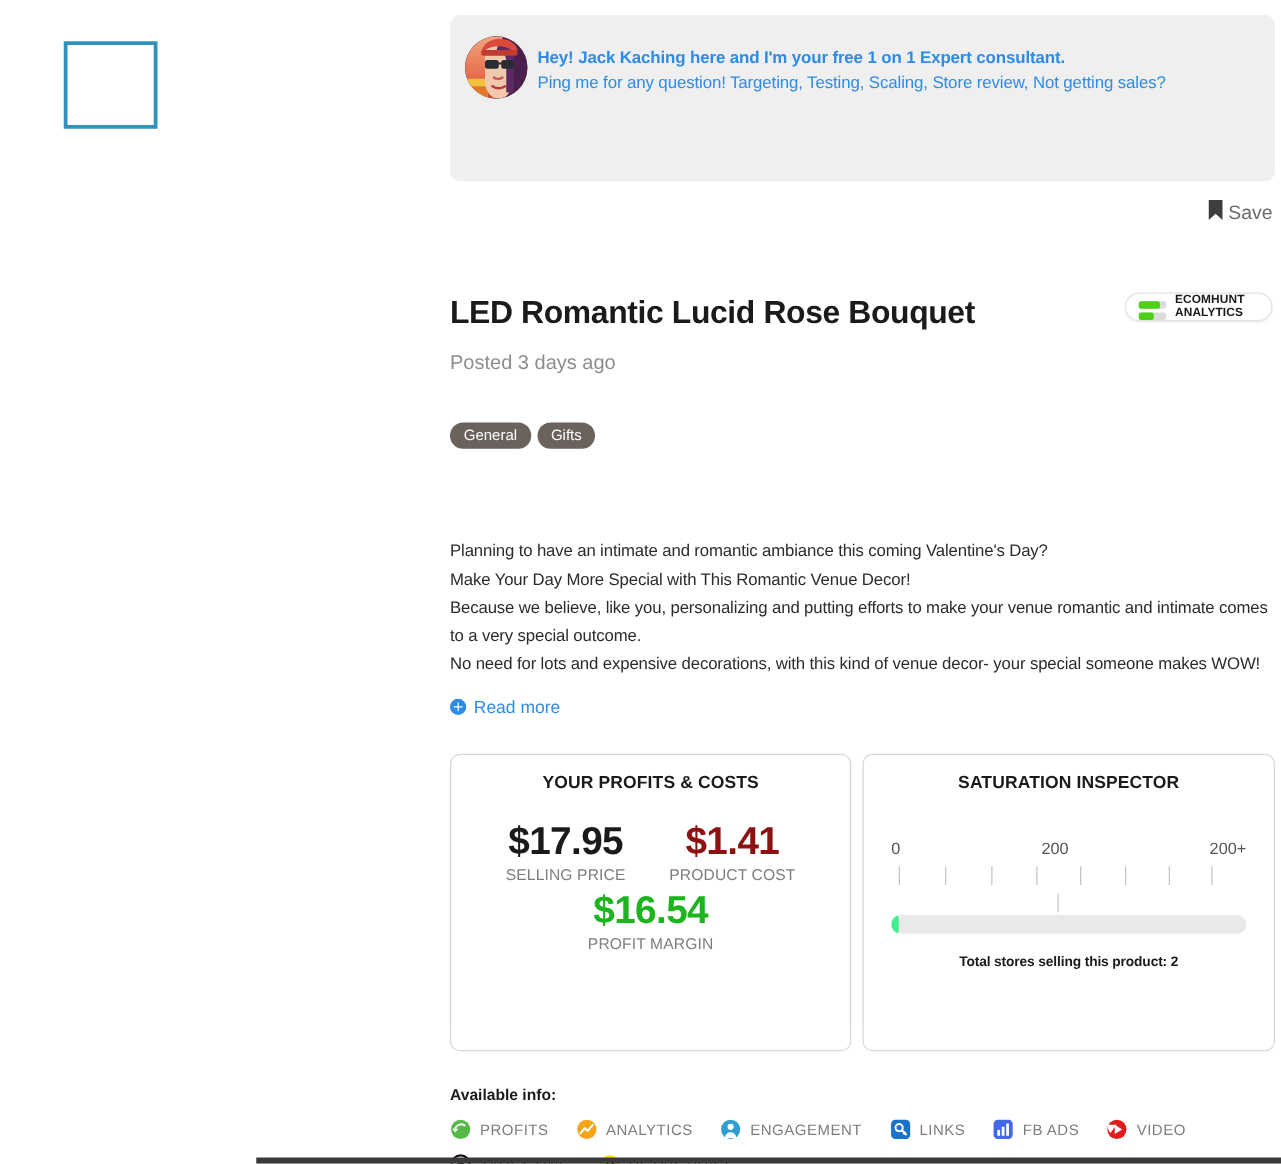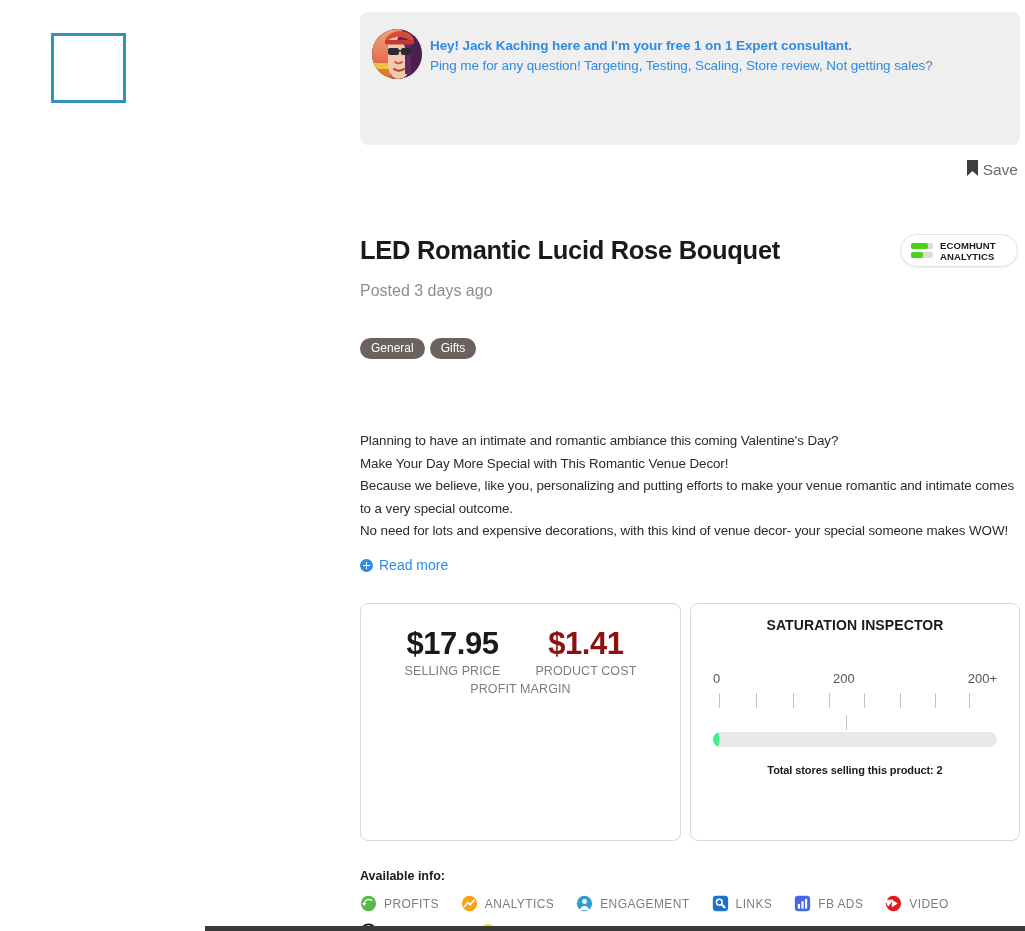--- a/index.html
+++ b/index.html
@@ -76,22 +76,22 @@
   .posted { color: #8d8d8d; font-size: 16px; margin-top: 17px; }
   .tags { margin-top: 38px; display: flex; gap: 5px; }
   .tag {
     background: #6b625d; color: #fff; font-size: 12px;
     border-radius: 11px; padding: 3px 11px 4px; line-height: 14px;
     cursor: pointer;
   }
   .analytics-badge {
     position: absolute; right: 2px; top: 45px;
     background: #fff; border: 1px solid #e3e3e3; border-radius: 17px;
-    height: 33px; width: 118px;
-    display: flex; align-items: center; gap: 7px; padding: 0 10px;
+    height: 23px; width: 118px;
+    display: flex; align-items: flex-end; gap: 7px; padding: 0 10px;
     box-shadow: 0 1px 2px rgba(0,0,0,.07); cursor: pointer;
   }
   .badge-bars { display:flex; flex-direction:column; gap:3px; width: 22px; flex:none; }
   .bar-row { height: 6px; border-radius: 2px; background: #dcdcdc; position: relative; }
   .bar-row i { position:absolute; left:0; top:0; bottom:0; background:#4cd118; border-radius:2px; display:block; }
   .badge-text { font-size: 9.5px; font-weight: bold; color: #1a1a1a; line-height: 11px; letter-spacing:.1px; }
 
   
   .desc {
     margin-top: 71px;
@@ -250,31 +250,33 @@
       <p>LED Romantic Lucid Rose Bouquet</p>
     </div>
     <div class="read-more">
       <span class="plus-circle"></span>
       <span>Read more</span>
     </div>
 
     <div class="cards">
 
       <div class="card card-profits">
+        <div class="card-title">YOUR PROFITS &amp; COSTS</div>
         <div class="figs">
           <div class="fig">
             <div class="fig-num dark">$17.95</div>
             <div class="fig-label">SELLING PRICE</div>
           </div>
           <div class="fig">
             <div class="fig-num red">$1.41</div>
             <div class="fig-label">PRODUCT COST</div>
           </div>
         </div>
         <div class="fig-margin">
+          <div class="fig-num green">$16.54</div>
           <div class="fig-label">PROFIT MARGIN</div>
         </div>
       </div>
 
       <div class="card card-saturation">
         <div class="card-title">SATURATION INSPECTOR</div>
         <div class="sat-scale">
           <div class="sat-labels">
             <span>0</span>
             <span>200</span>

